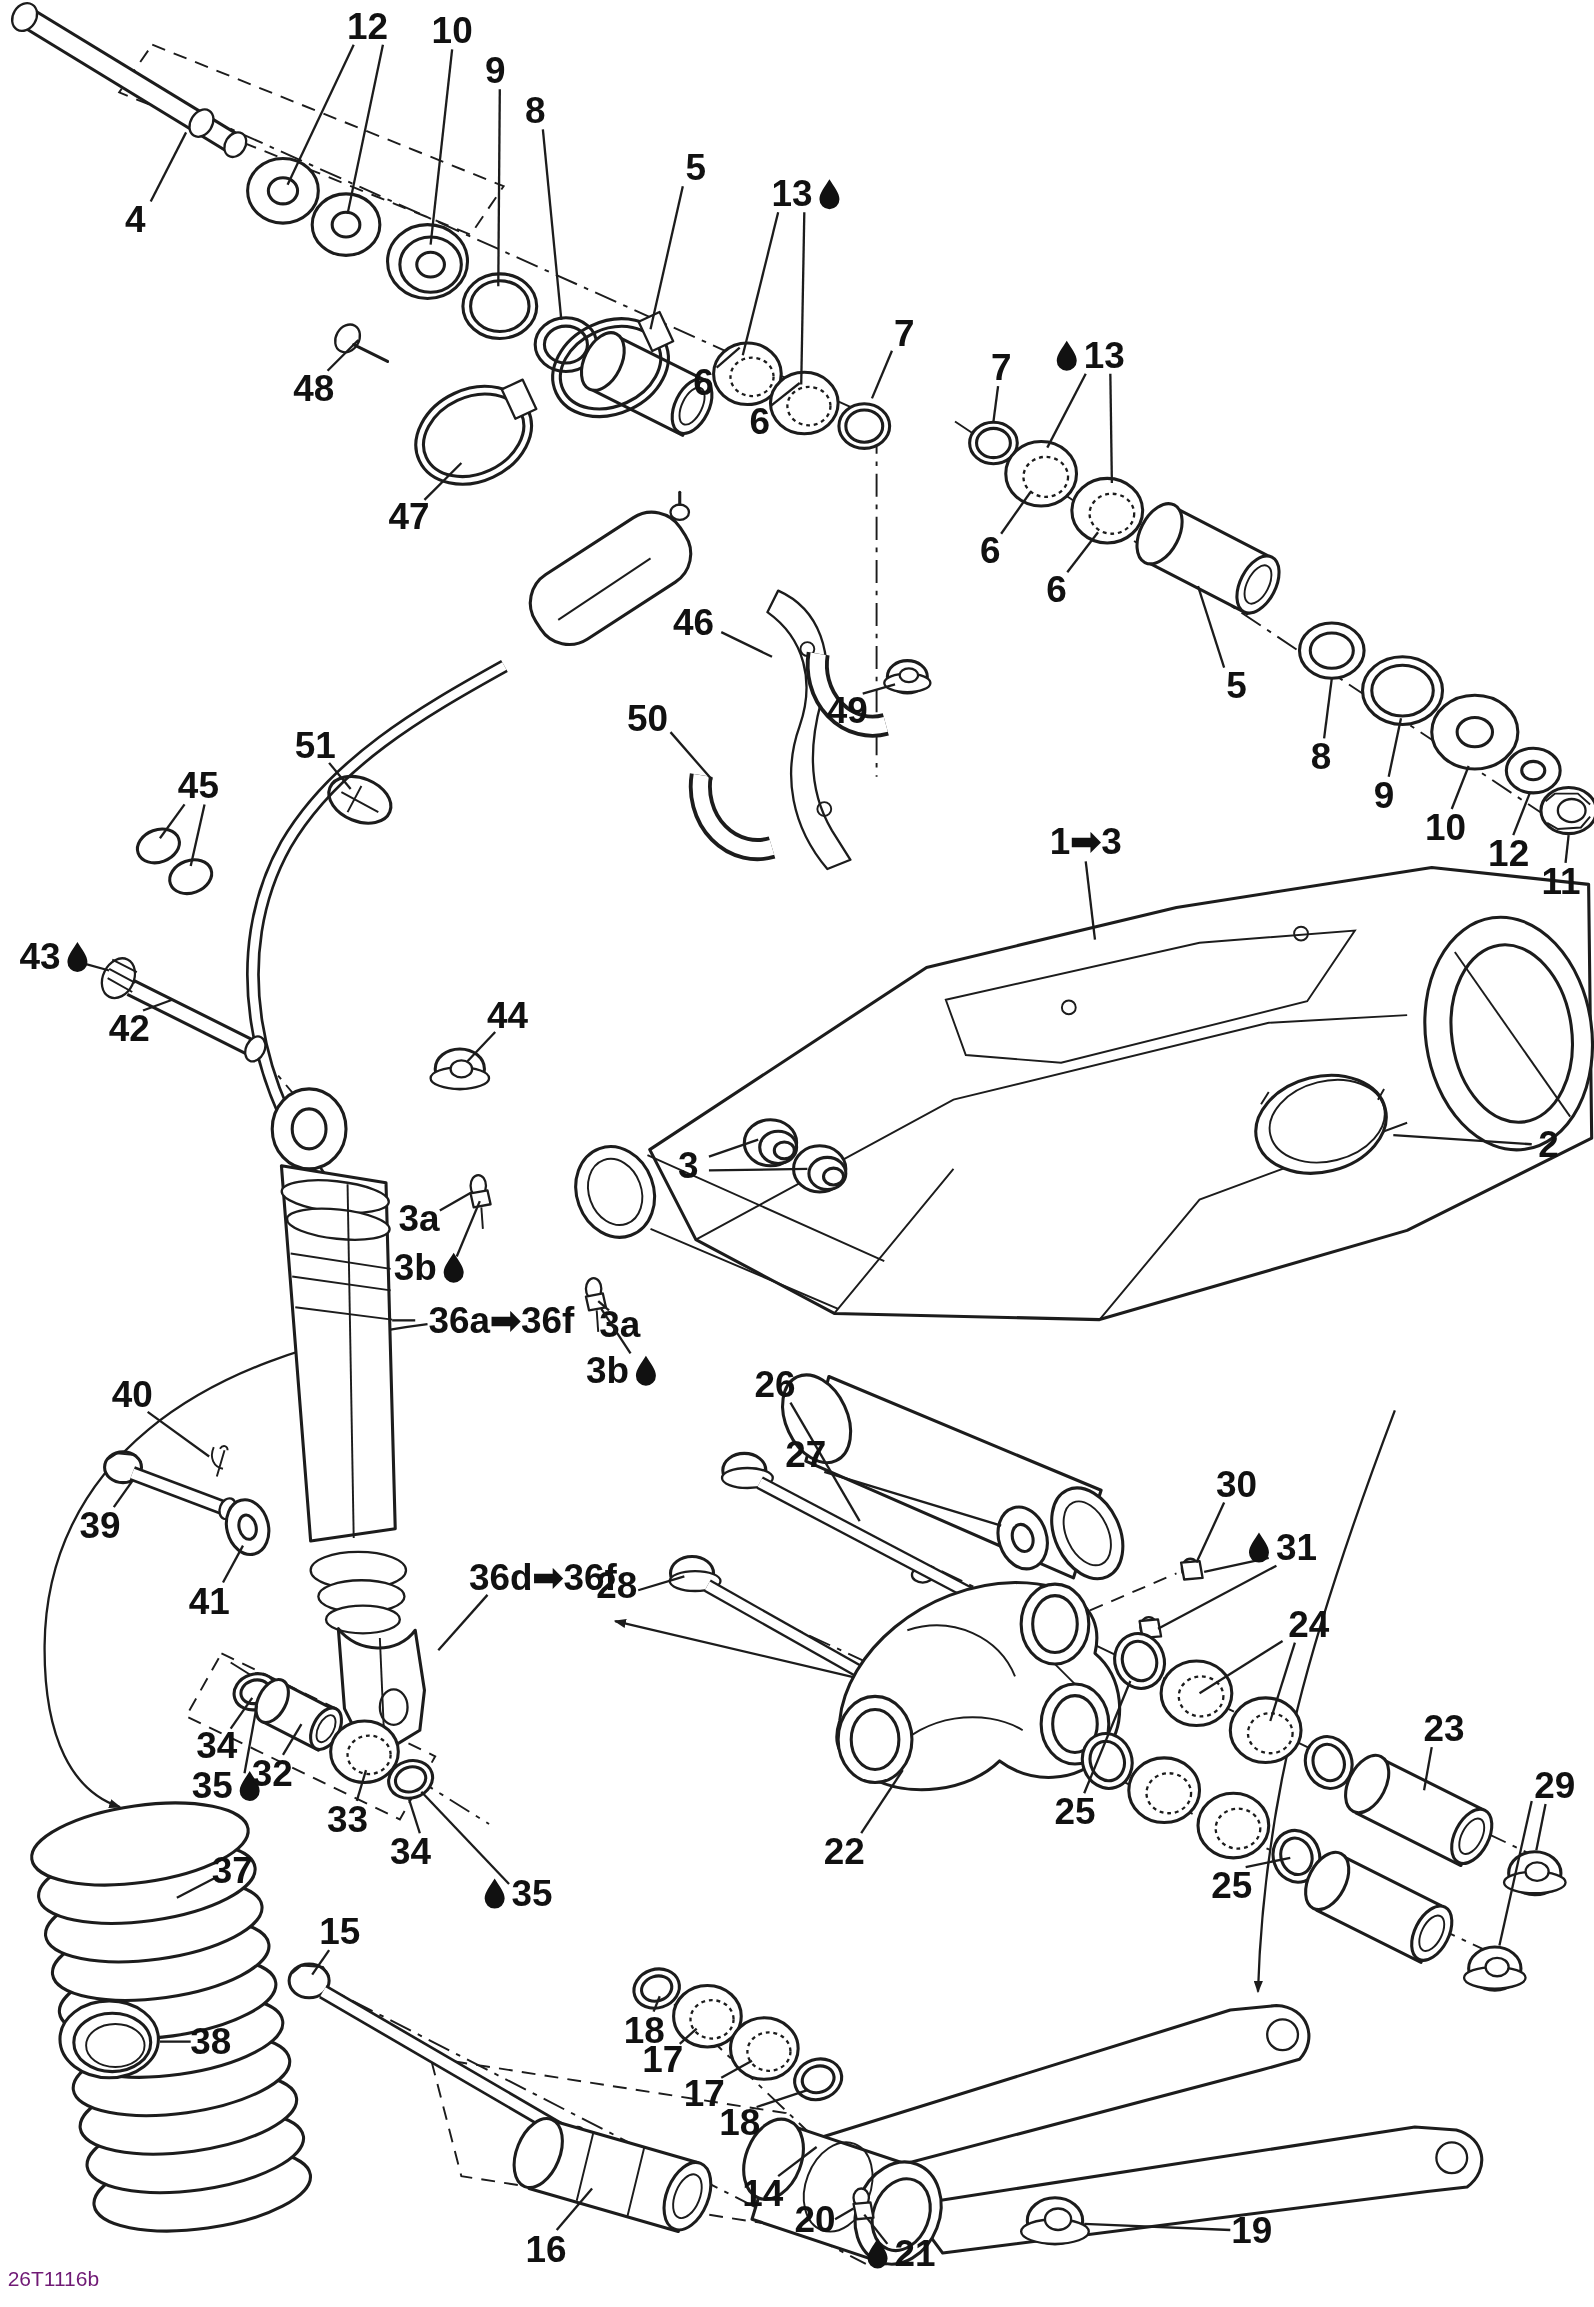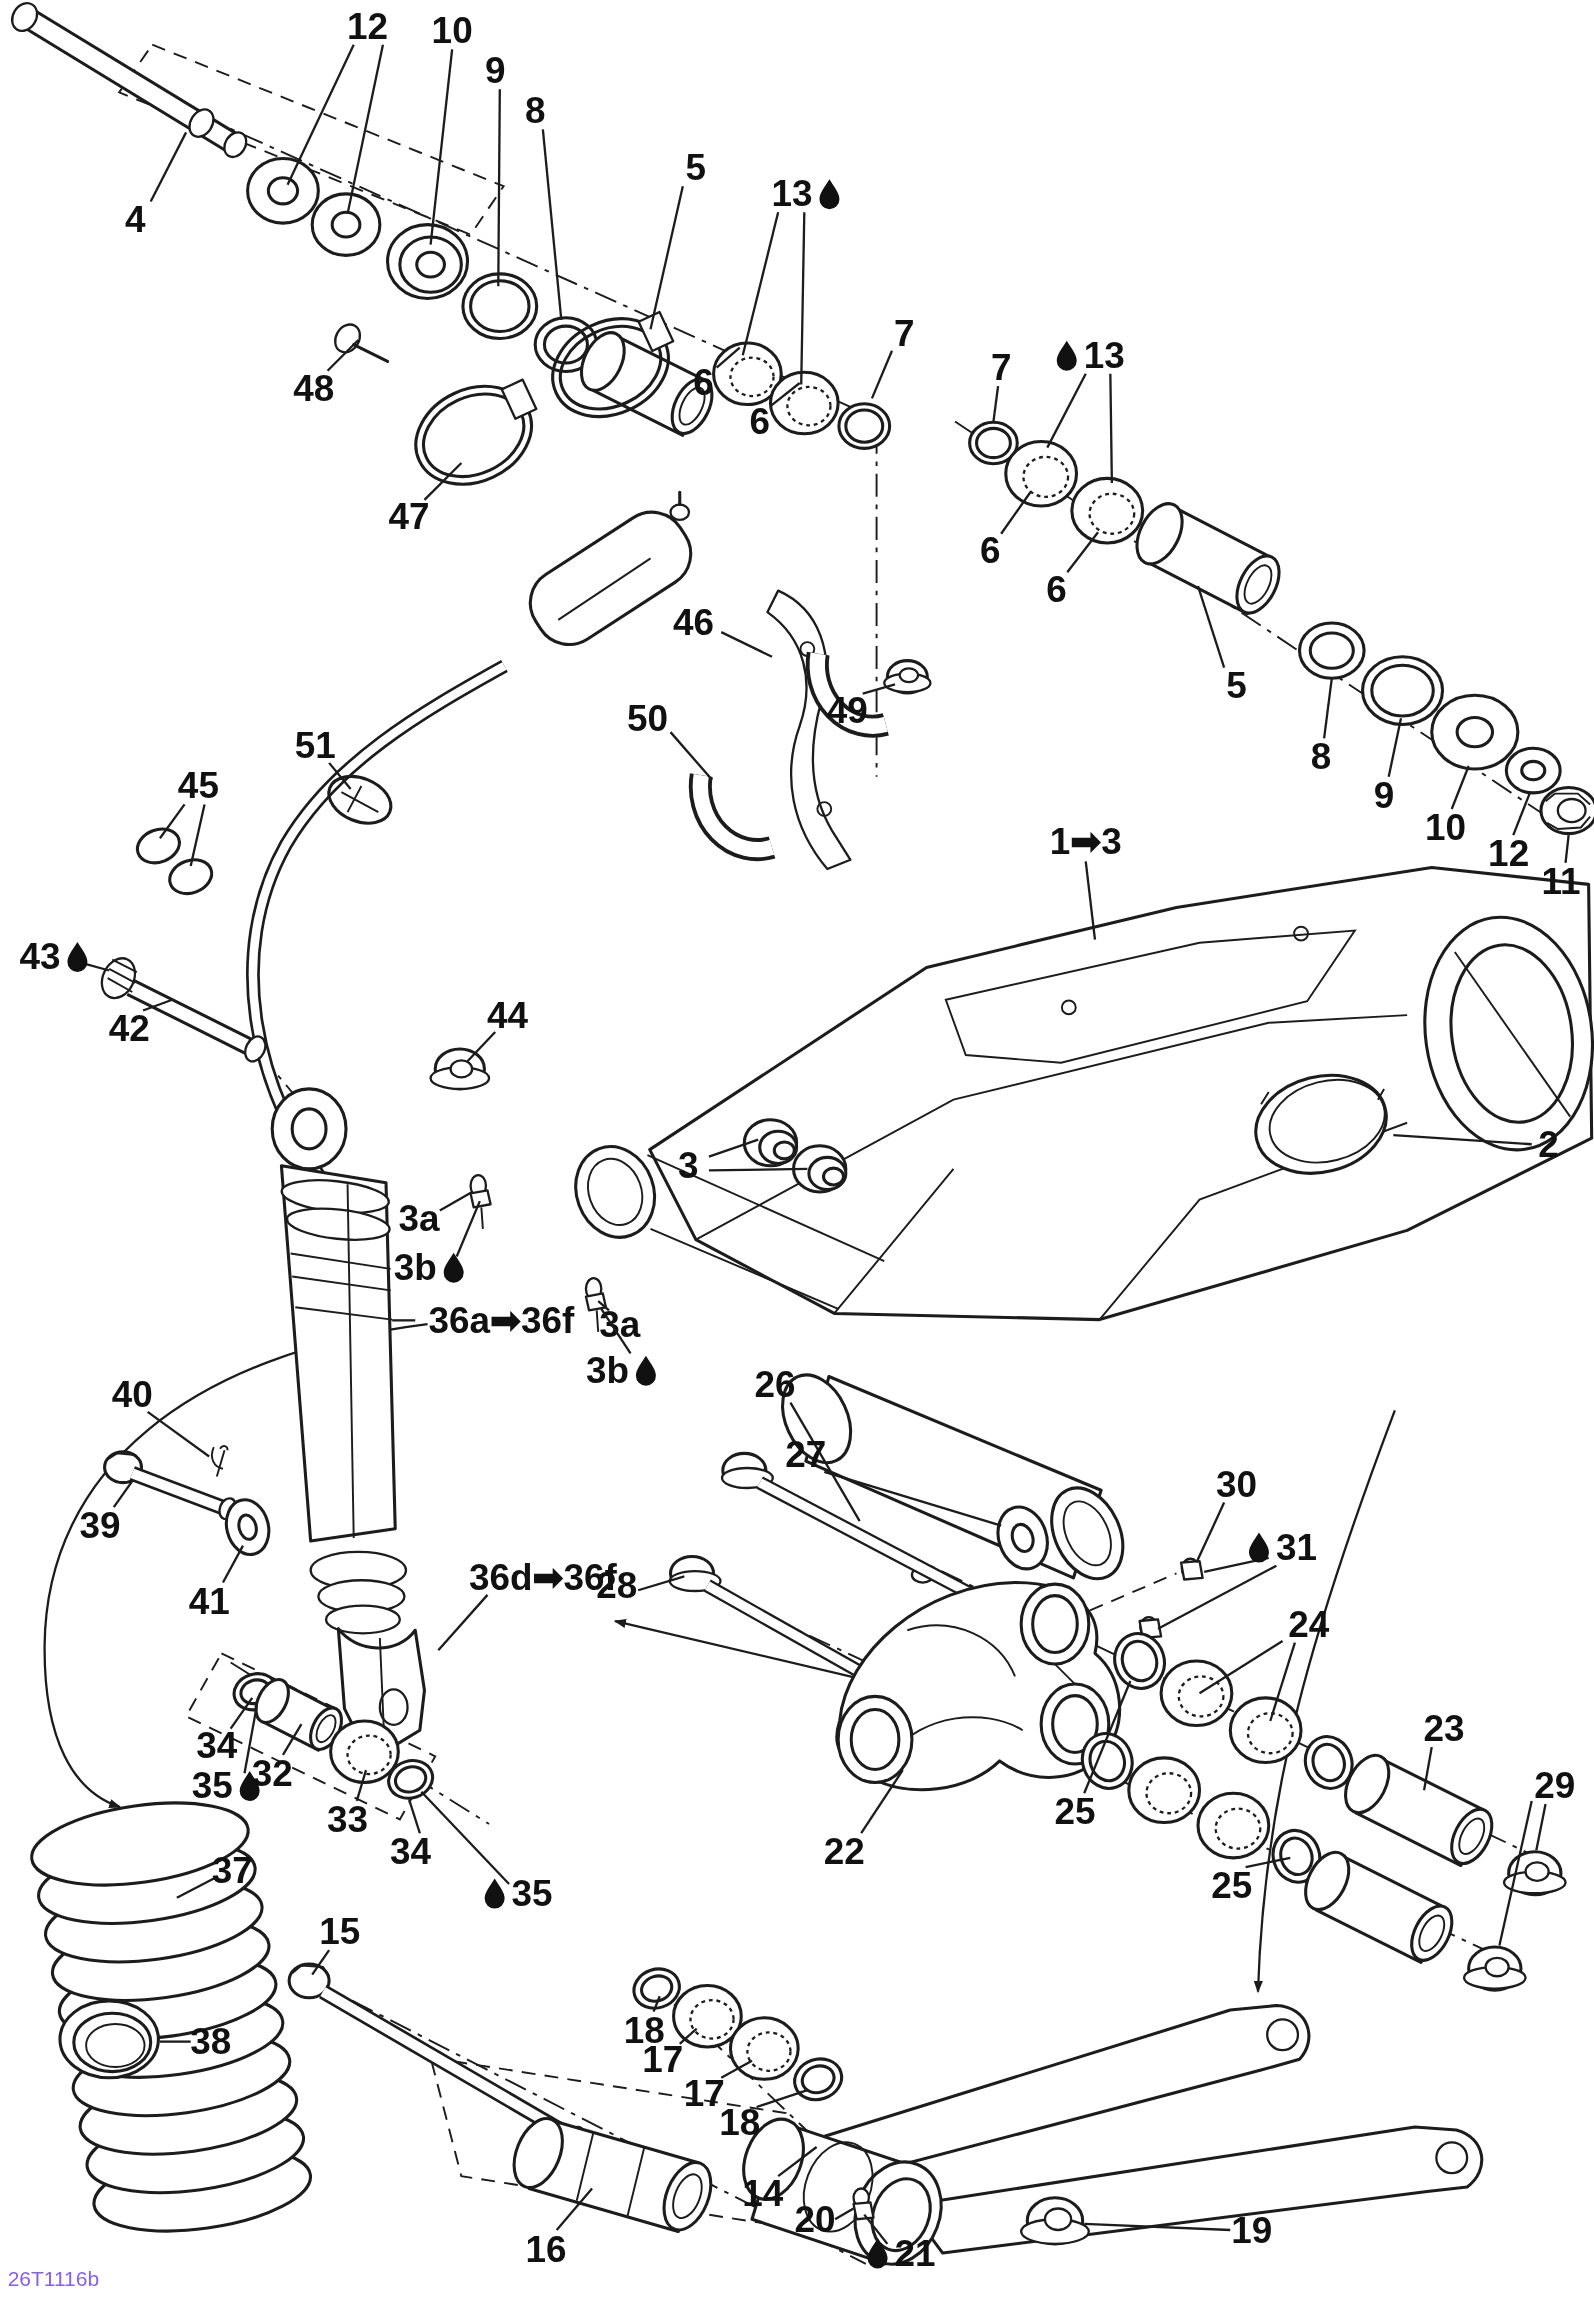--- a/index.html
+++ b/index.html
@@ -10,21 +10,21 @@
   .ln  {fill:none;stroke:#1c1c1c;stroke-width:4;stroke-linecap:round;stroke-linejoin:round;}
   .lnf {fill:#ffffff;stroke:#1c1c1c;stroke-width:4;stroke-linejoin:round;}
   .lnf2{fill:#ffffff;stroke:#1c1c1c;stroke-width:3;stroke-linejoin:round;}
   .thin{fill:none;stroke:#1c1c1c;stroke-width:2.5;}
   .axis{fill:none;stroke:#1c1c1c;stroke-width:2.5;stroke-dasharray:30 10 6 10;}
   .dash{fill:none;stroke:#1c1c1c;stroke-width:2.5;stroke-dasharray:18 12;}
   .needle{fill:none;stroke:#1c1c1c;stroke-width:3;stroke-dasharray:5 5;}
   .co-text{font-family:"Liberation Sans", sans-serif;font-weight:bold;font-size:48px;fill:#111;}
   .co-lead{fill:none;stroke:#1c1c1c;stroke-width:3;}
   .drop{fill:#111;stroke:none;}
-  #code-label{position:absolute;left:7.7px;top:2267px;font-size:21px;color:#8b5cf6;
+  #code-label{position:absolute;left:7.7px;top:2267px;font-size:21px;color:#701a75;
               font-family:"Liberation Sans", sans-serif;}
 </style>
 </head>
 <body>
 
 <div class="stage">
 
 <svg width="1594" height="2307" viewBox="0 0 2073 3000">
   <defs>
     <marker id="arw" markerWidth="16" markerHeight="12" refX="14" refY="6" orient="auto" markerUnits="userSpaceOnUse">

